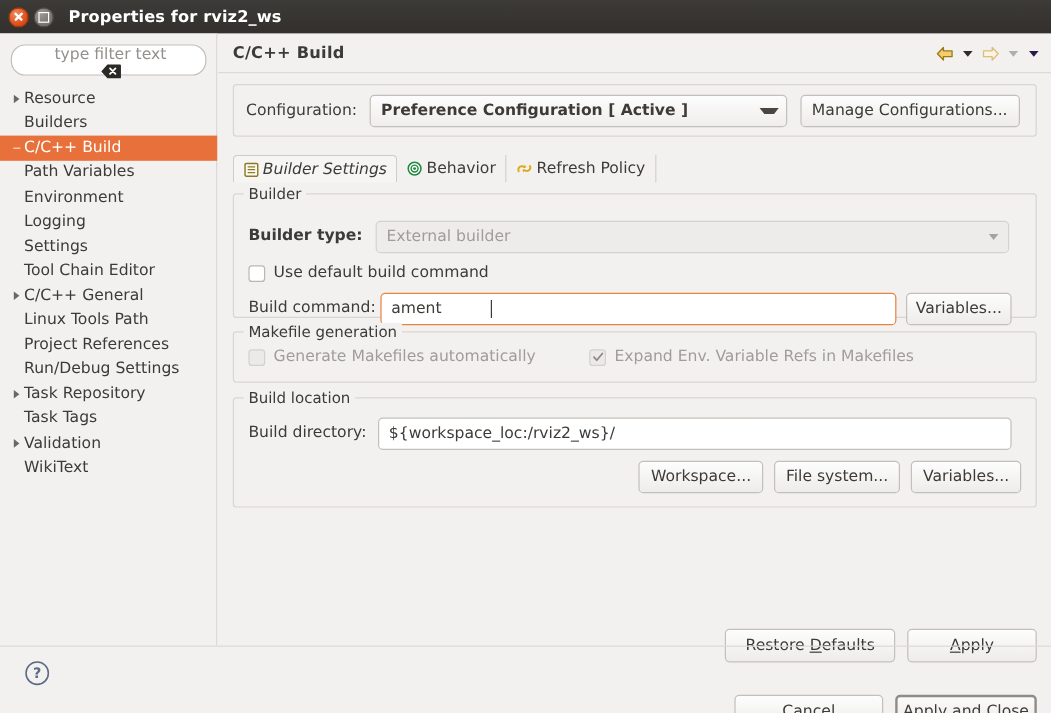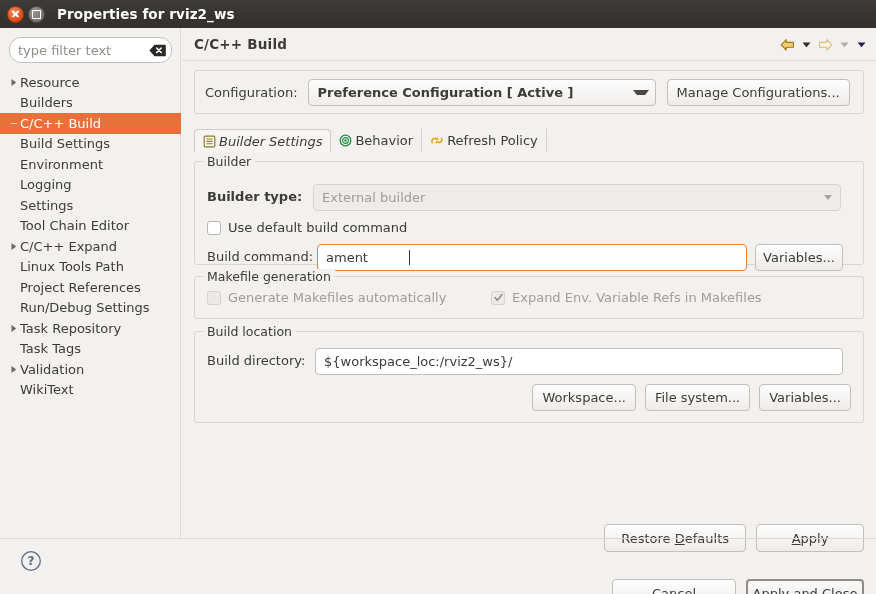--- a/index.html
+++ b/index.html
@@ -58,21 +58,21 @@
   
   .leftpane {
     position: absolute; left: 0; top: 0; width: 181px; height: 510px;
     background: #f2f1f0;
     border-right: 1px solid #dcd9d6;
   }
   .filterbox {
     position: absolute; left: 9px; top: 9px; width: 163px; height: 26px;
     background: #ffffff;
     border: 1px solid #c3bfbb; border-radius: 12px;
-    display: flex; align-items: center; padding: 0 5px 0 8px;
+    display: flex; align-items: center; padding: 0 5px 0 8px; flex-direction: column;
   }
   .filterbox .ph {
     color: #938f8b; font-size: 13px; flex: 1;
   }
   .clear-icon {
     width: 17px; height: 13px; position: relative; flex: none;
   }
   .clear-icon svg { display: block; }
 
   .tree {
@@ -267,41 +267,41 @@
             <span class="arrow"></span>
             <span class="lbl">Builders</span>
           </div>
           <div class="tree-item selected">
             <span class="arrow">
               <span class="dash" style="display:inline-block;width:6px;height:1.5px;background:#ffd5bd;"></span>
             </span>
             <span class="lbl">C/C++ Build</span>
           </div>
           <div class="tree-item child">
-            <span class="lbl">Build Settings</span>
+            <span class="lbl">Path Variables</span>
           </div>
           <div class="tree-item child">
             <span class="lbl">Environment</span>
           </div>
           <div class="tree-item child">
             <span class="lbl">Logging</span>
           </div>
           <div class="tree-item child">
             <span class="lbl">Settings</span>
           </div>
           <div class="tree-item child">
             <span class="lbl">Tool Chain Editor</span>
           </div>
           <div class="tree-item">
             <span class="arrow">
               <svg width="8" height="9" viewBox="0 0 8 9">
                 <path d="M1.5 0.9 L6.2 4.5 L1.5 8.1 Z" fill="#6b6864"></path>
               </svg>
             </span>
-            <span class="lbl">C/C++ Expand</span>
+            <span class="lbl">C/C++ General</span>
           </div>
           <div class="tree-item">
             <span class="arrow"></span>
             <span class="lbl">Linux Tools Path</span>
           </div>
           <div class="tree-item">
             <span class="arrow"></span>
             <span class="lbl">Project References</span>
           </div>
           <div class="tree-item">

